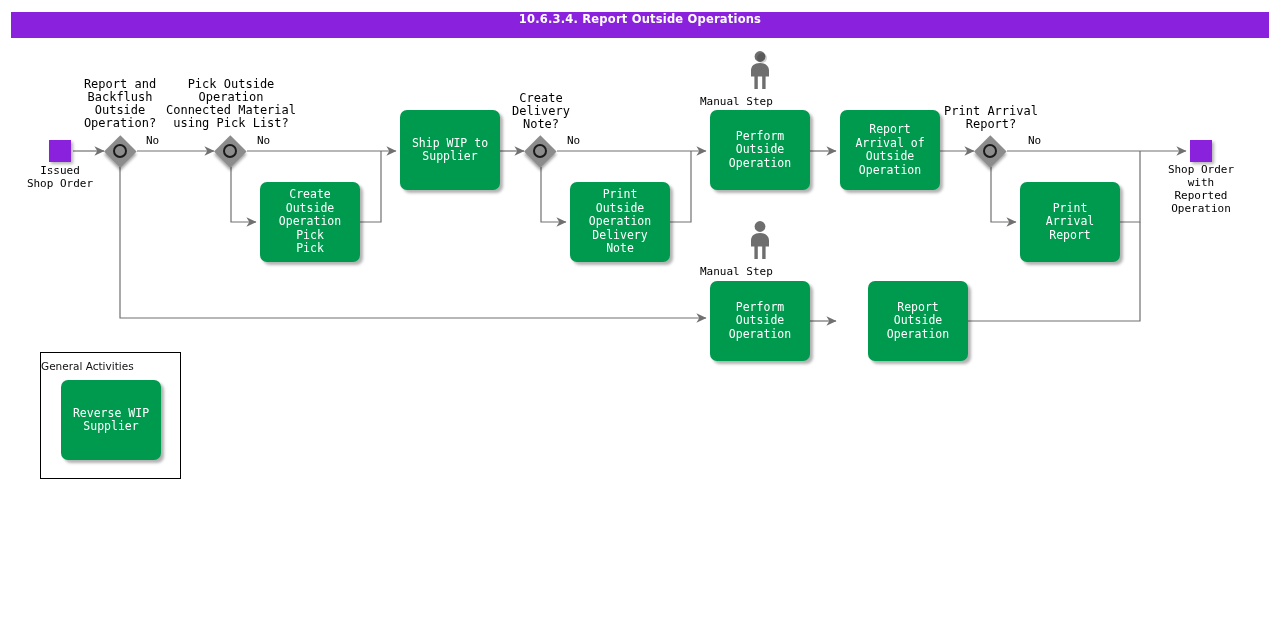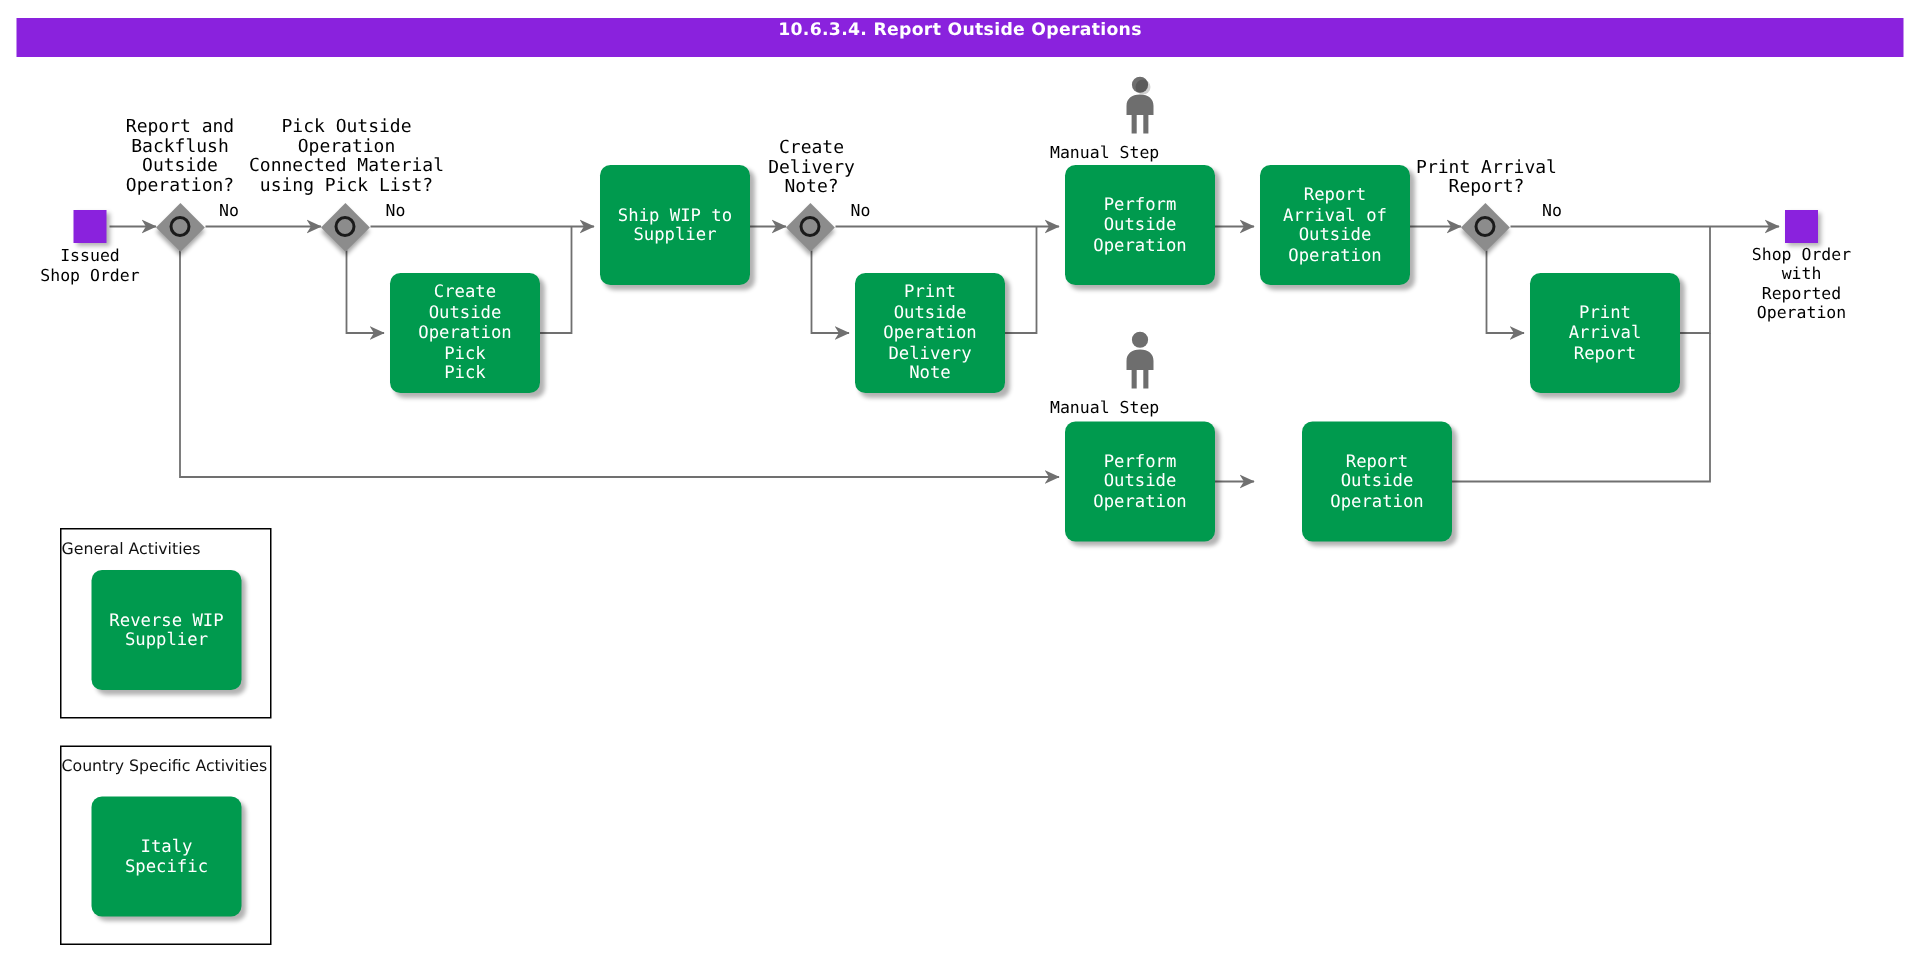--- a/index.html
+++ b/index.html
@@ -253,22 +253,14 @@
   <div class="legend" style="left:40px;top:352px;width:141px;height:127px;">
     <div class="cap">General Activities</div>
     <div class="task" style="left:20px;top:27px;width:100px;height:80px;box-shadow:3px 3px 3px rgba(0,0,0,.30);">
       <span>
         <span>Reverse WIP</span>
         <span>Supplier</span>
       </span>
     </div>
   </div>
 
-  <div class="legend" style="left:40px;top:497px;width:141px;height:133px;">
-    <div class="cap">Country Specific Activities</div>
-    <div class="task" style="left:20px;top:33px;width:100px;height:80px;box-shadow:3px 3px 3px rgba(0,0,0,.30);">
-      <span>
-        <span>Italy Specific</span>
-      </span>
-    </div>
-  </div>
 
 </div>
 
 </body></html>

